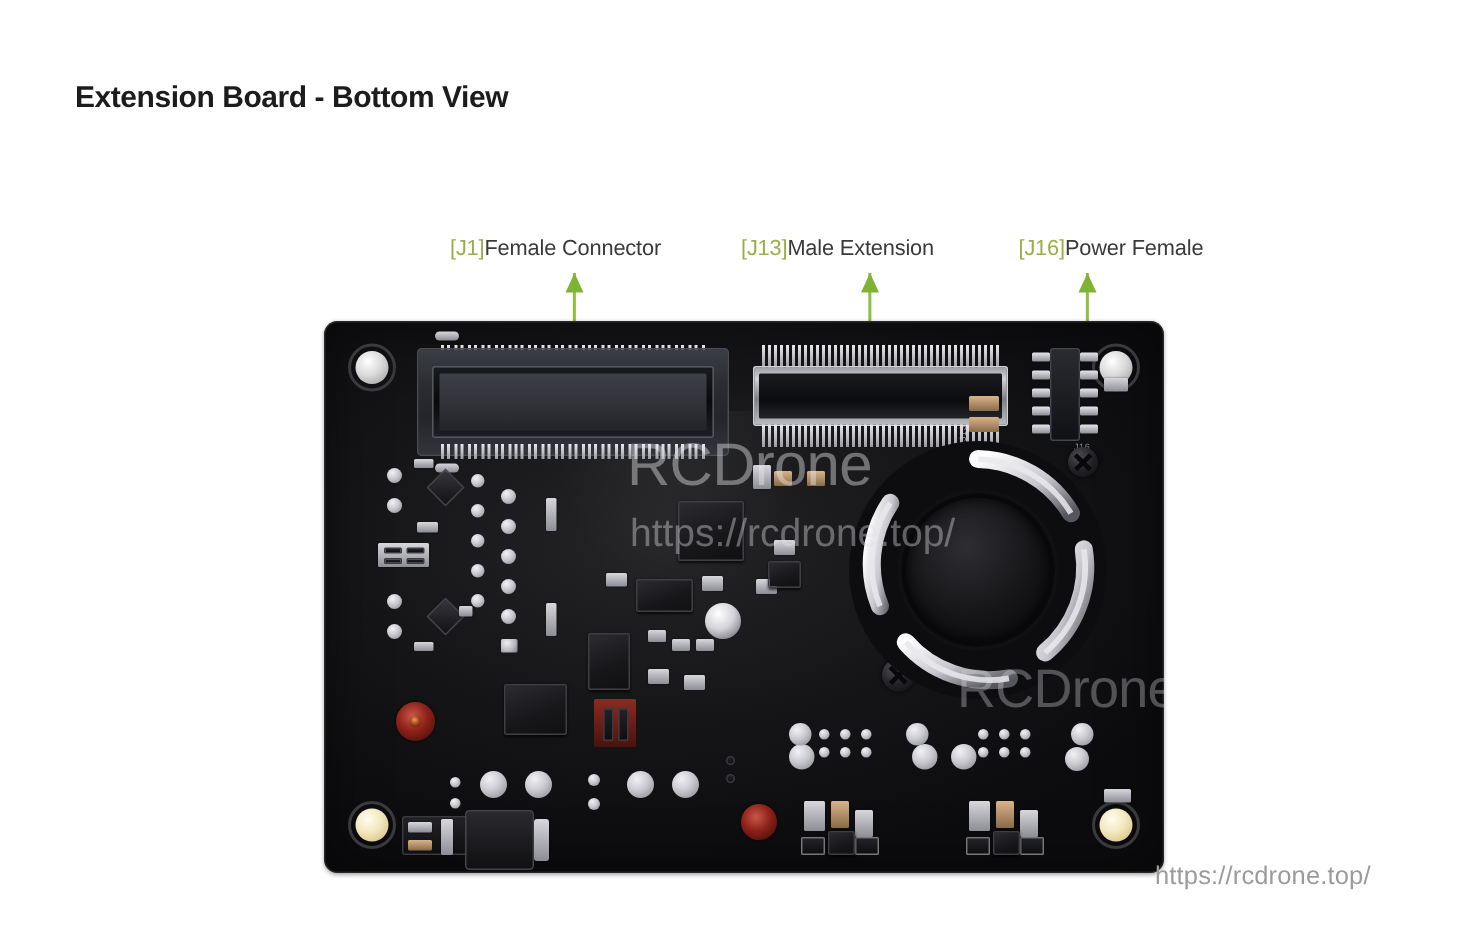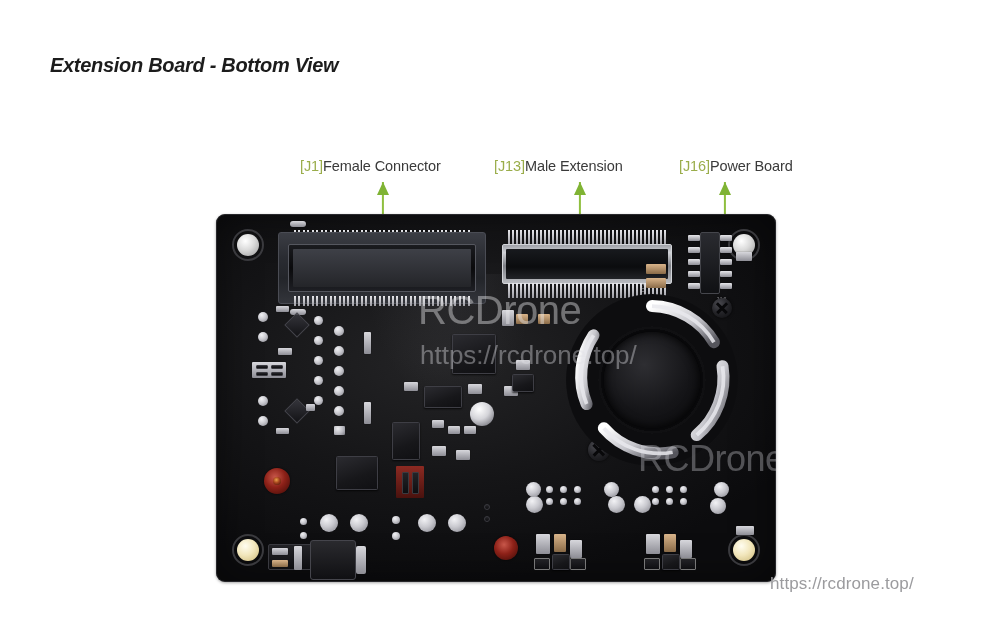--- a/index.html
+++ b/index.html
@@ -12,21 +12,20 @@
     position: relative;
   }
 
   #page-title {
     position: absolute;
     left: 50px; top: 54px;
     font-size: 20px;
     font-weight: bold;
     color: #1c1c1c;
     letter-spacing: -0.3px;
-    font-style: italic;
   }
 
   
   .callout {
     position: absolute;
     font-size: 14.5px;
     color: #333333;
     white-space: nowrap;
     letter-spacing: -0.1px;
     text-align: right;
@@ -264,21 +263,21 @@
 
 <div id="page-title">Extension Board - Bottom View</div>
 
 <div class="callout" style="left:300px; top:158px;">
   <span class="tag">[J1]</span><span class="txt">Female Connector</span>
 </div>
 <div class="callout" style="left:494px; top:158px;">
   <span class="tag">[J13]</span><span class="txt">Male Extension</span>
 </div>
 <div class="callout" style="left:679px; top:158px;">
-  <span class="tag">[J16]</span><span class="txt">Power Board</span>
+  <span class="tag">[J16]</span><span class="txt">Power Female</span>
 </div>
 
 <div class="arrow" style="left:376px; top:182px; width:14px; height:86px;">
   <div class="shaft"></div>
   <div class="head"></div>
   <div class="dot"></div>
 </div>
 <div class="arrow" style="left:573px; top:182px; width:14px; height:82px;">
   <div class="shaft"></div>
   <div class="head"></div>

